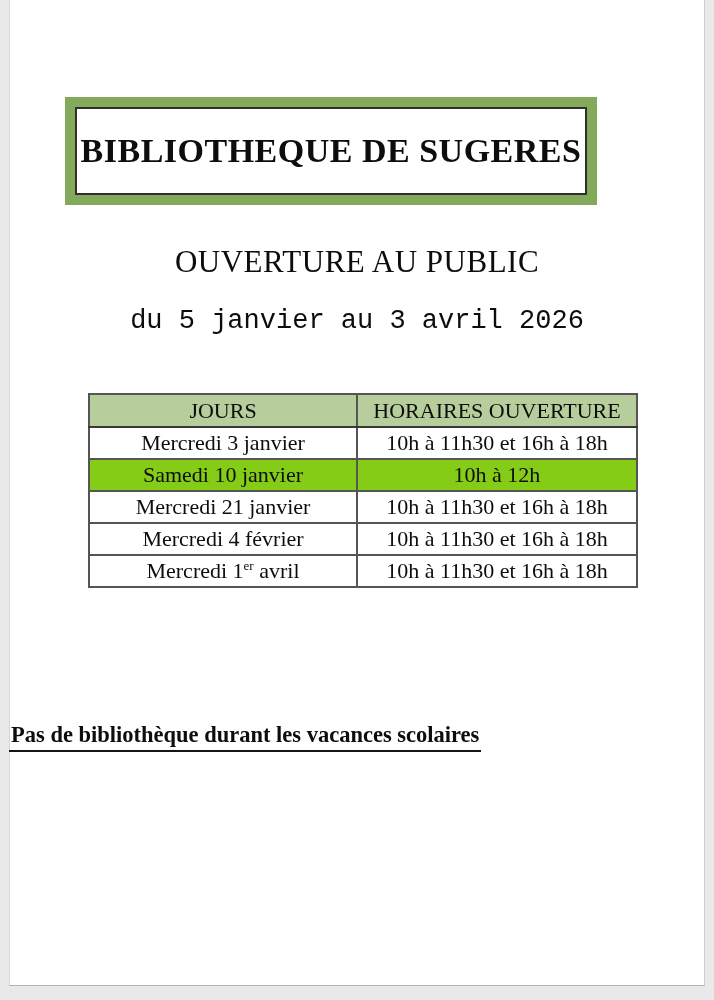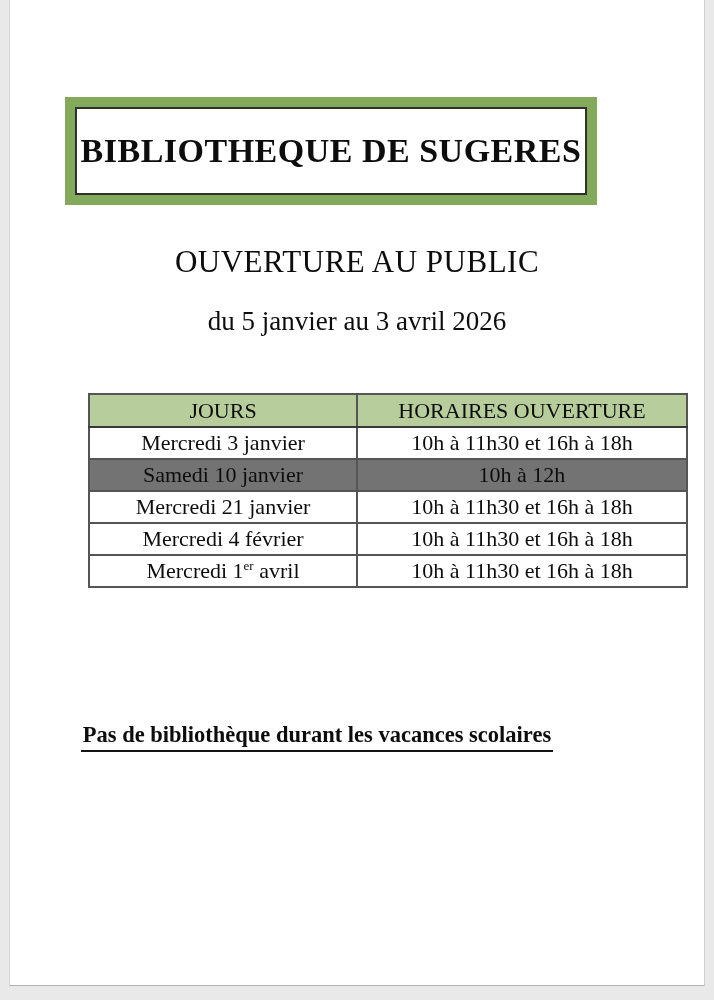--- a/index.html
+++ b/index.html
@@ -61,26 +61,27 @@
     font-weight: normal;
     letter-spacing: 0.5px;
   }
   .date-range {
     position: absolute;
     left: 9px;
     top: 306px;
     width: 696px;
     text-align: center;
     font-size: 27px;
+    font-family: Liberation Mono, monospace;
   }
   .schedule-table {
     position: absolute;
     left: 88px;
     top: 393px;
-    width: 600px;
+    width: 550px;
     border-collapse: collapse;
     table-layout: fixed;
     border: 2px solid #333333;
   }
   .schedule-table th,
   .schedule-table td {
     border: 2px solid #555555;
     text-align: center;
     vertical-align: middle;
     font-size: 22px;
@@ -92,32 +93,31 @@
     height: 31px;
     font-weight: normal;
     background: #b7ce9c;
     border-bottom-color: #383838;
   }
   .schedule-table td {
     height: 30px;
     background: #ffffff;
   }
   .schedule-table tr.green td {
-    background: #737373;
+    background: #84cc16;
   }
   .schedule-table sup {
     font-size: 13px;
     line-height: 0;
   }
   .footer-note {
     position: absolute;
     left: 9px;
     top: 722px;
     width: 616px;
-    text-align: center;
   }
   .footer-note span {
     display: inline-block;
     font-size: 22.5px;
     font-weight: bold;
     border-bottom: 2.5px solid #141414;
     padding: 0 2px 2px 2px;
   }
 </style>
 </head>

